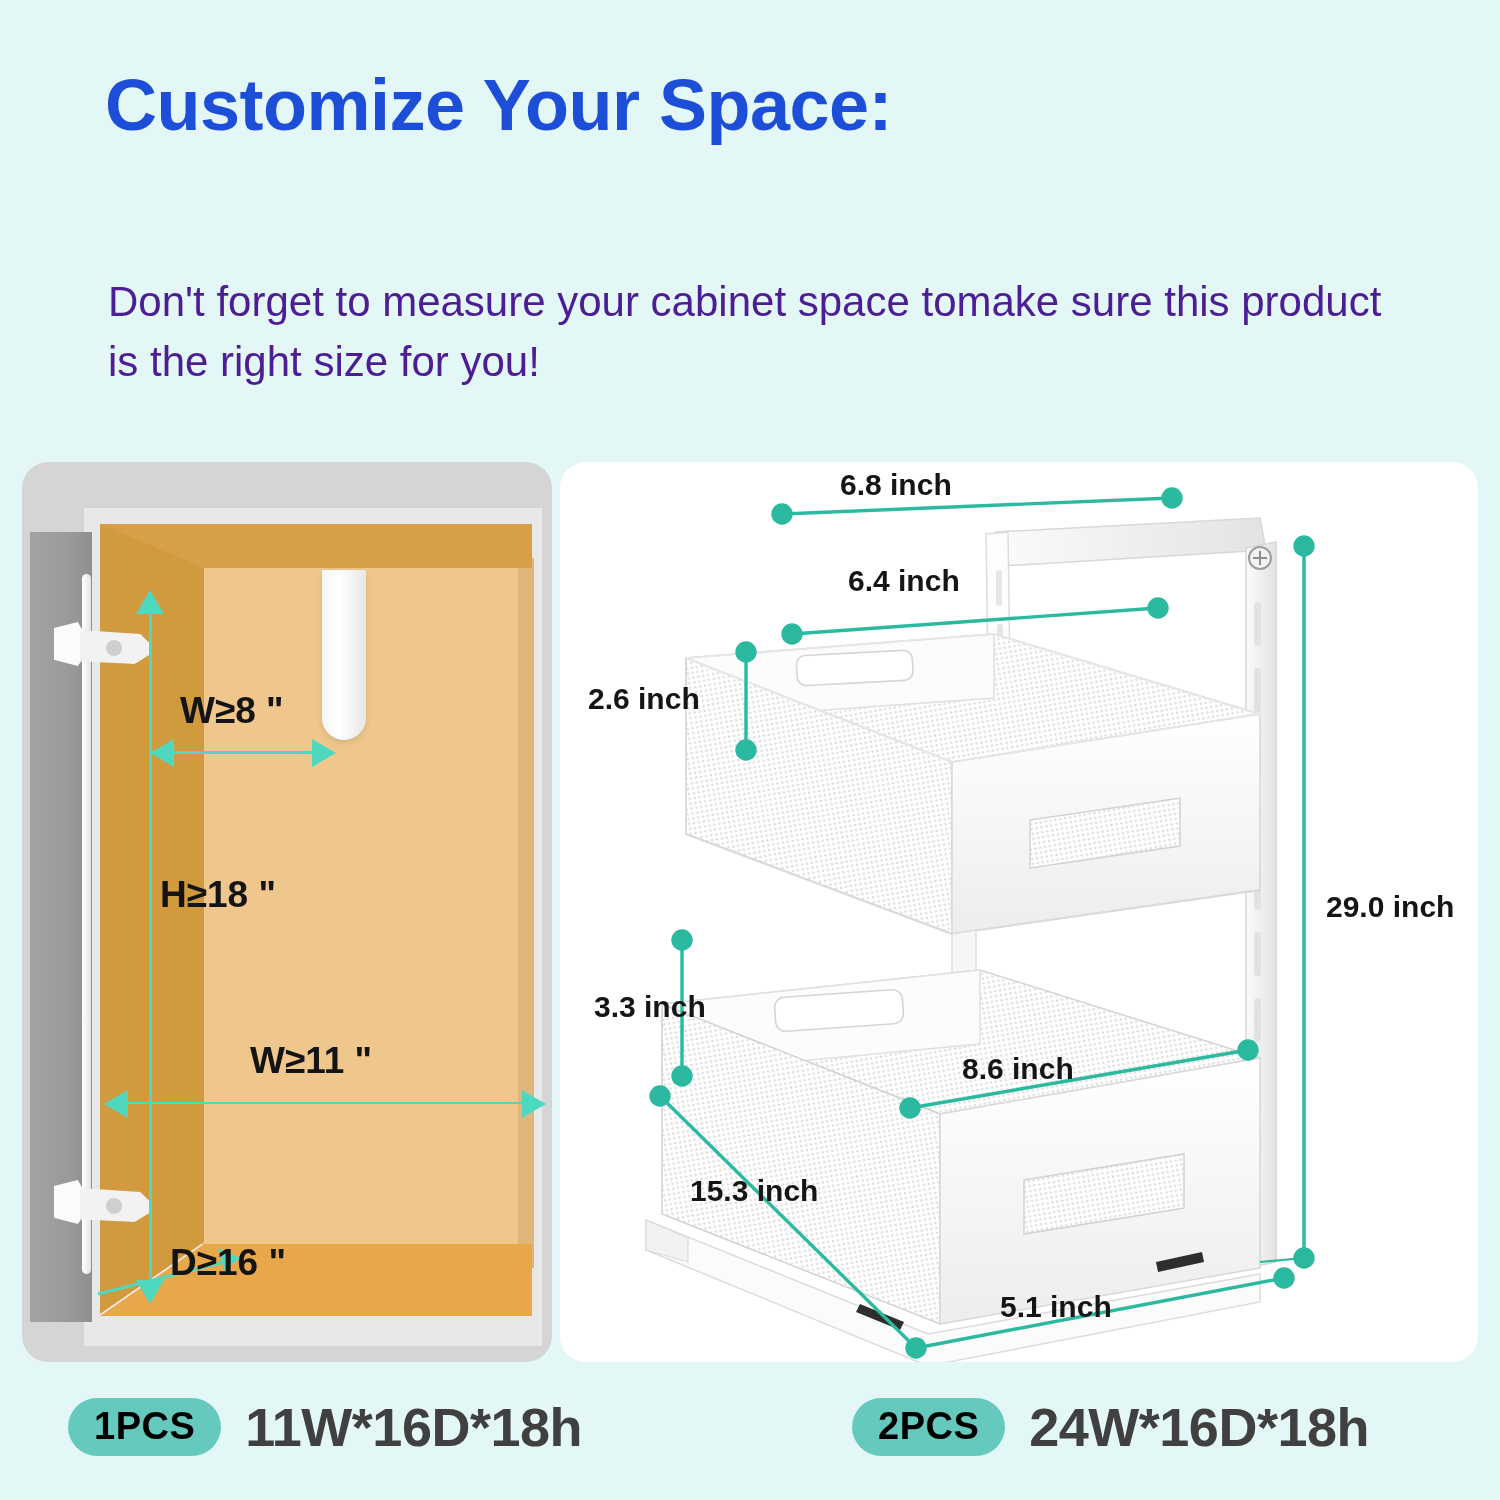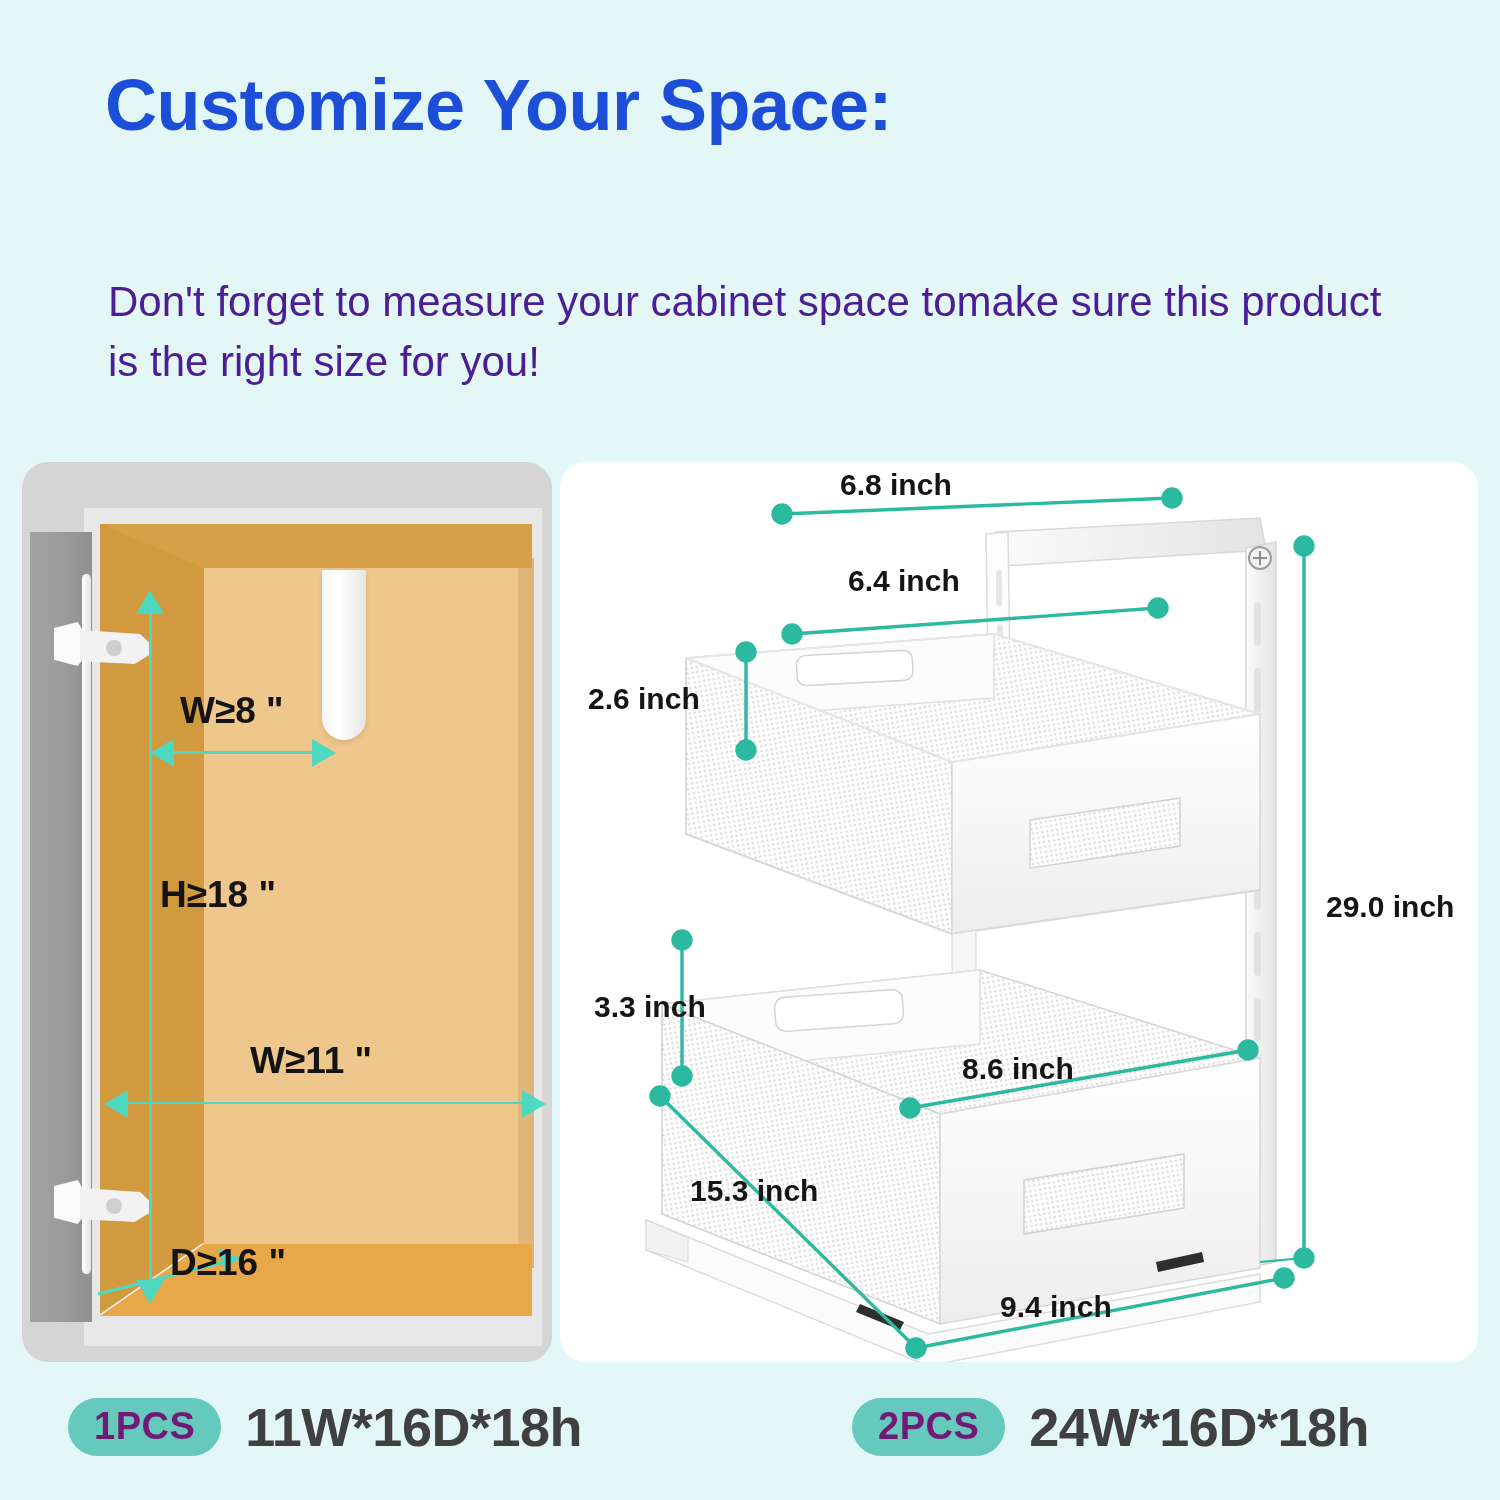--- a/index.html
+++ b/index.html
@@ -132,21 +132,21 @@
   .dimtxt{
     position:absolute;font-size:30px;font-weight:700;color:#151515;
     white-space:nowrap;font-family:"Liberation Sans", sans-serif;
   }
 
   
   .foot{position:absolute;display:flex;align-items:center;gap:24px;}
   .foot-1{left:68px;top:1396px;}
   .foot-2{left:852px;top:1396px;}
   .pill{
-    background:#66c9bd;color:#701a75;border-radius:30px;
+    background:#66c9bd;color:#000000;border-radius:30px;
     padding:9px 26px 11px;font-size:38px;font-weight:700;
     line-height:1;letter-spacing:.5px;
   }
   .footspec{font-size:54px;font-weight:700;color:#404040;letter-spacing:-0.5px;}
 </style>
 </head>
 <body>
 
 <div id="root">
 
@@ -331,21 +331,21 @@
           <line x1="700" y1="800" x2="744" y2="796" stroke-width="2.2"></line>
         </g>
       </svg>
 
       <div class="dimtxt" style="left:280px;top:6px;">6.8 inch</div>
       <div class="dimtxt" style="left:288px;top:102px;">6.4 inch</div>
       <div class="dimtxt" style="left:28px;top:220px;">2.6 inch</div>
       <div class="dimtxt" style="left:10px;top:528px;margin-left:24px;">3.3 inch</div>
       <div class="dimtxt" style="left:402px;top:590px;">8.6 inch</div>
       <div class="dimtxt" style="left:130px;top:712px;">15.3 inch</div>
-      <div class="dimtxt" style="left:440px;top:828px;">9.4 inch</div>
+      <div class="dimtxt" style="left:440px;top:828px;">5.1 inch</div>
       <div class="dimtxt" style="left:766px;top:428px;">29.0 inch</div>
     </div>
   </div>
 
   <div class="foot foot-1">
     <span class="pill">1PCS</span>
     <span class="footspec">11W*16D*18h</span>
   </div>
   <div class="foot foot-2">
     <span class="pill">2PCS</span>

